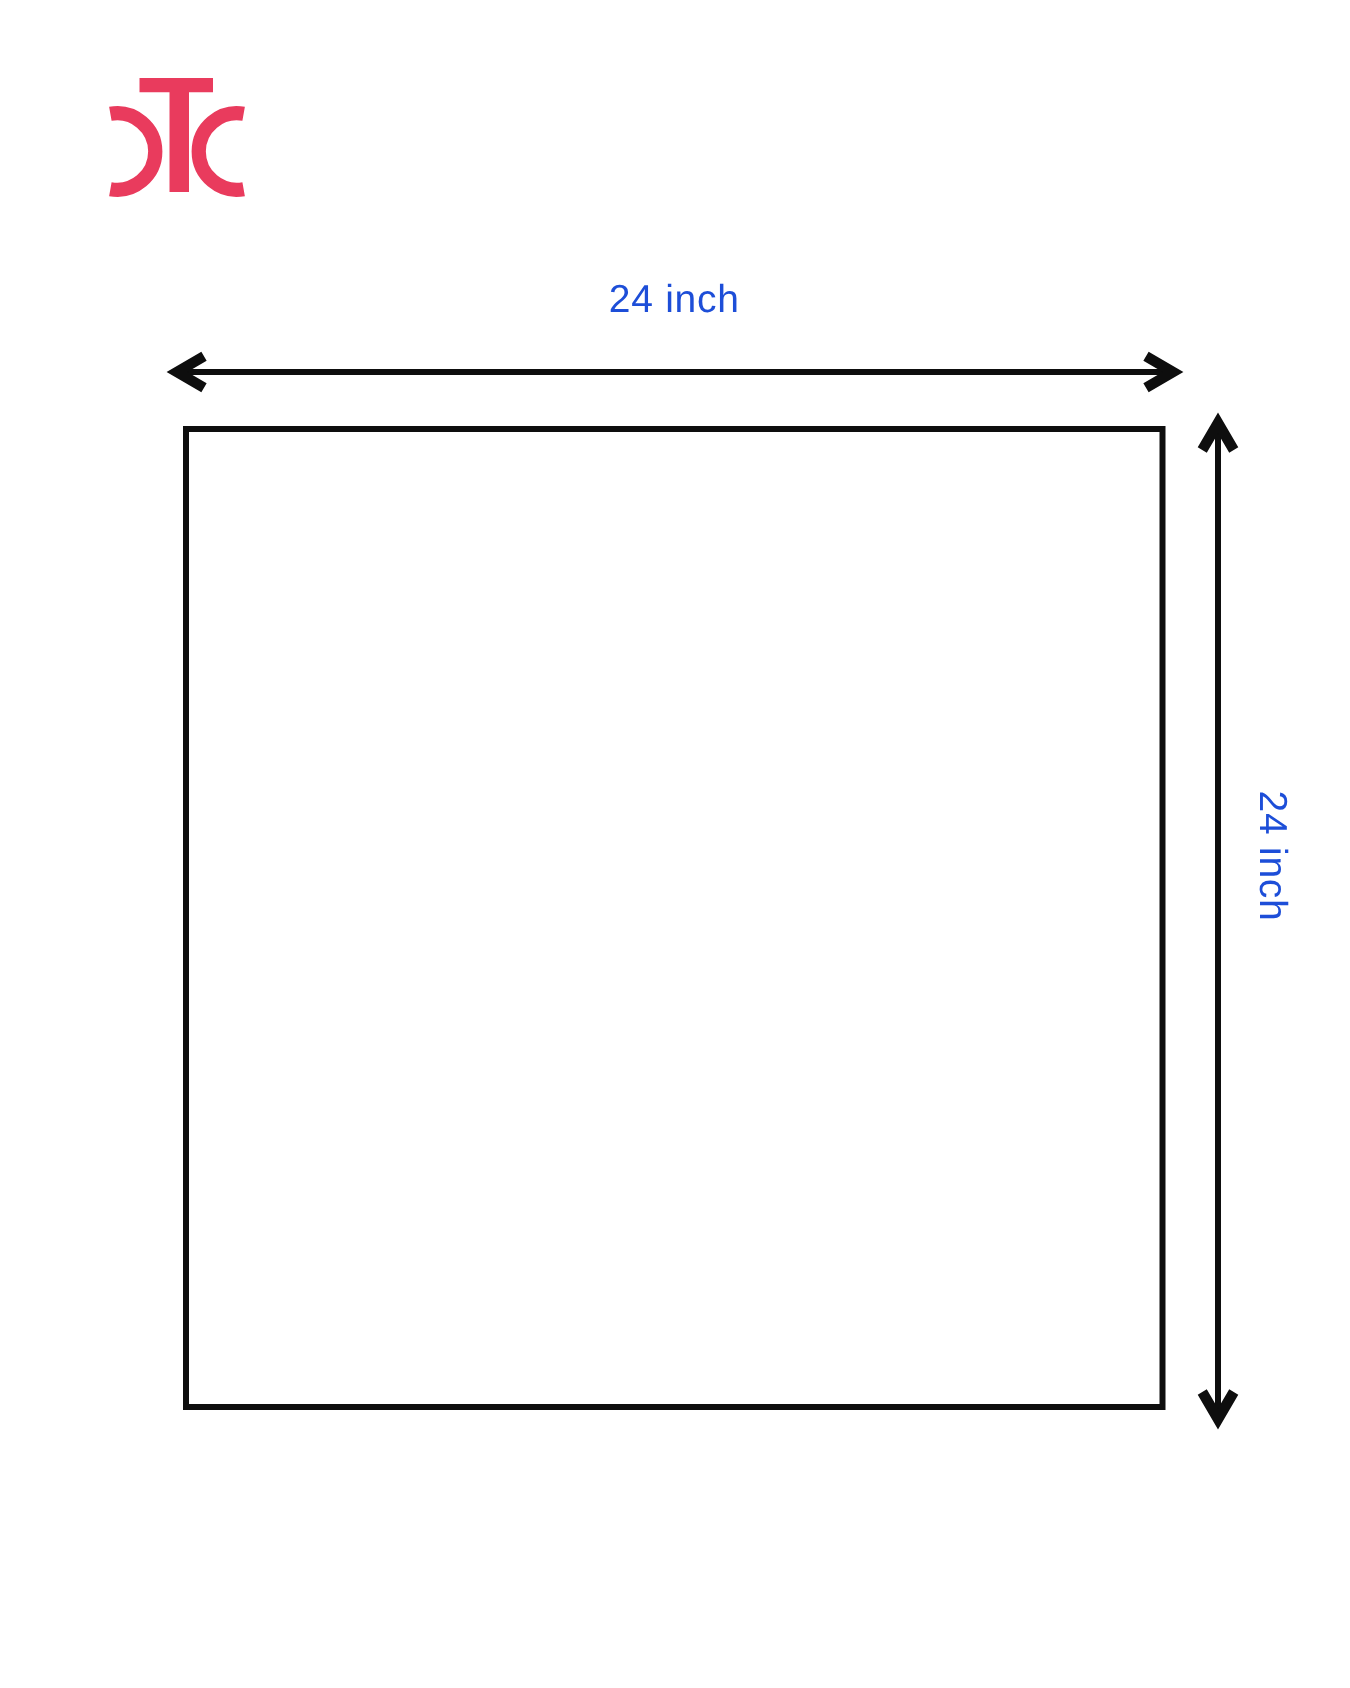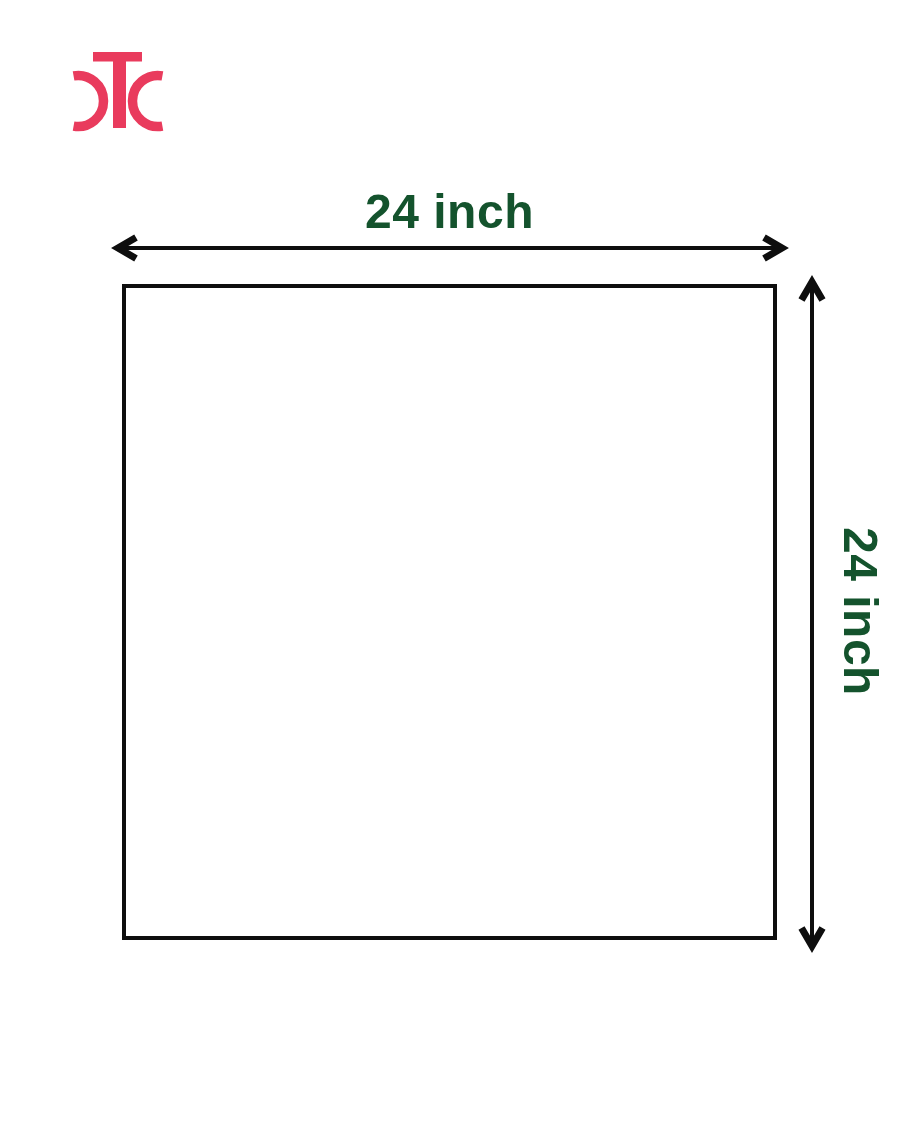--- a/index.html
+++ b/index.html
@@ -12,23 +12,23 @@
     font-family: "Liberation Sans", sans-serif;
   }
   .logo {
     position: absolute;
     left: 68px;
     top: 51px;
     width: 100px;
     height: 85px;
   }
   .dim-label {
-    color: #14532d;
-    font-size: 48px;
-    font-weight: 700;
+    color: #1d4ed8;
+    font-size: 26px;
+    font-weight: 400;
     letter-spacing: 0.5px;
     white-space: nowrap;
   }
   .top-label {
     position: absolute;
     left: 122px;
     top: 184px;
     width: 655px;
     text-align: center;
   }

